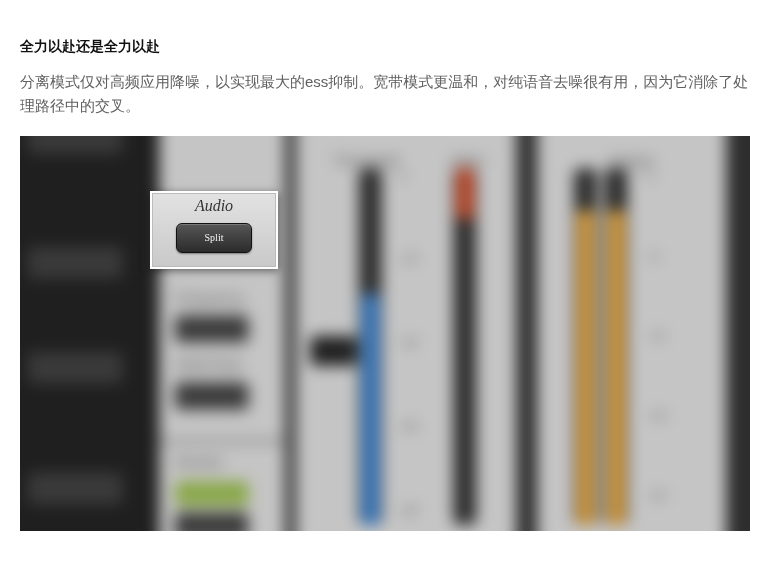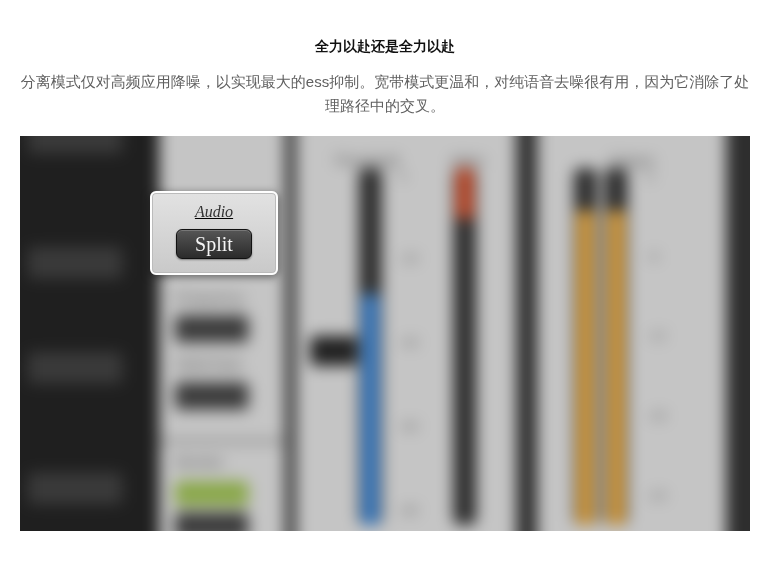--- a/index.html
+++ b/index.html
@@ -1,15 +1,15 @@
 <!DOCTYPE html>
 <html><head>
 <meta charset="utf-8">
 <style>
-  * { box-sizing: border-box; margin: 0; padding: 0; text-align: center; }
+  * { box-sizing: border-box; margin: 0; padding: 0; }
   body {
     font-family: "Microsoft YaHei", "PingFang SC", Arial, sans-serif;
     background: #ffffff;
     width: 770px;
     height: 565px;
     overflow: hidden;
     padding: 38px 20px 0 20px;
   }
   .heading {
     font-size: 14px;
@@ -138,43 +138,42 @@
     border-radius:4px;
     border:3px solid #111;
   }
 
   
   .popup {
     position: absolute;
     left: 130px;
     top: 55px;
     width: 128px;
-    padding: 10px 0 14px 0;
+    padding: 4px 0 14px 0;
     background: linear-gradient(#e2e2e2, #c9c9c9);
     border: 2px solid #fefefe;
-    border-radius: 6px;
+    border-radius: 0;
     box-shadow: 0 2px 8px rgba(0,0,0,0.5), inset 0 0 0 1px #bbb;
     text-align: center;
-    text-decoration: underline;
   }
   .popup .label {
     font-family: Georgia, "Comic Sans MS", cursive;
     font-style: italic;
     font-size: 16px;
     color: #333;
     margin-bottom: 8px;
   }
   .popup .split-btn {
     display: inline-block;
     width: 76px;
     height: 30px;
     line-height: 28px;
     background: linear-gradient(#565656, #2b2b2b);
     color: #f5f5f5;
-    font-size: 20px;
+    font-size: 10px;
     font-family: Georgia, serif;
     border: 1px solid #111;
     border-radius: 6px;
     box-shadow: inset 0 1px 0 rgba(255,255,255,0.2), 0 1px 2px rgba(0,0,0,0.4);
     cursor: pointer;
   }
 </style>
 </head>
 <body>
 

